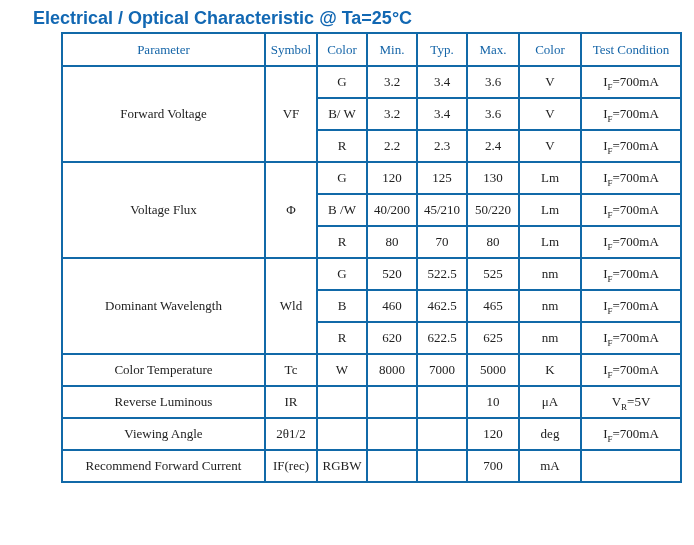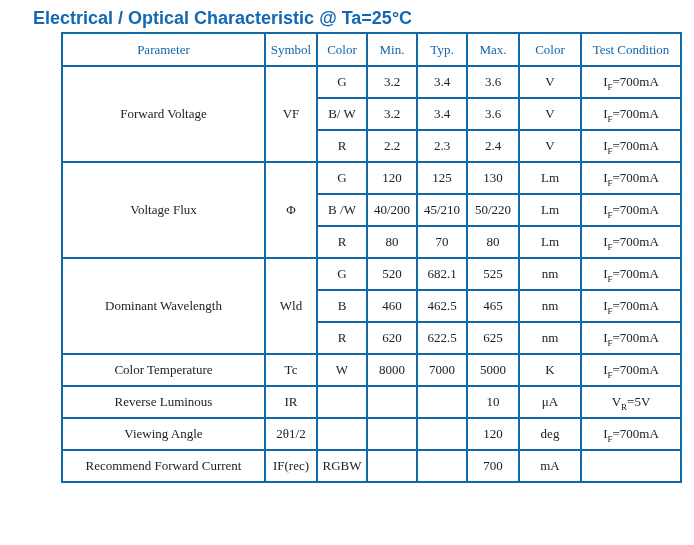--- a/index.html
+++ b/index.html
@@ -141,21 +141,21 @@
         <td>80</td>
         <td>Lm</td>
         <td><span>I</span><sub class="sb">F</sub><span>=700mA</span></td>
       </tr>
 
       <tr>
         <td class="param" rowspan="3">Dominant Wavelength</td>
         <td rowspan="3">Wld</td>
         <td>G</td>
         <td>520</td>
-        <td>682.1</td>
+        <td>522.5</td>
         <td>525</td>
         <td>nm</td>
         <td><span>I</span><sub class="sb">F</sub><span>=700mA</span></td>
       </tr>
       <tr>
         <td>B</td>
         <td>460</td>
         <td>462.5</td>
         <td>465</td>
         <td>nm</td>

